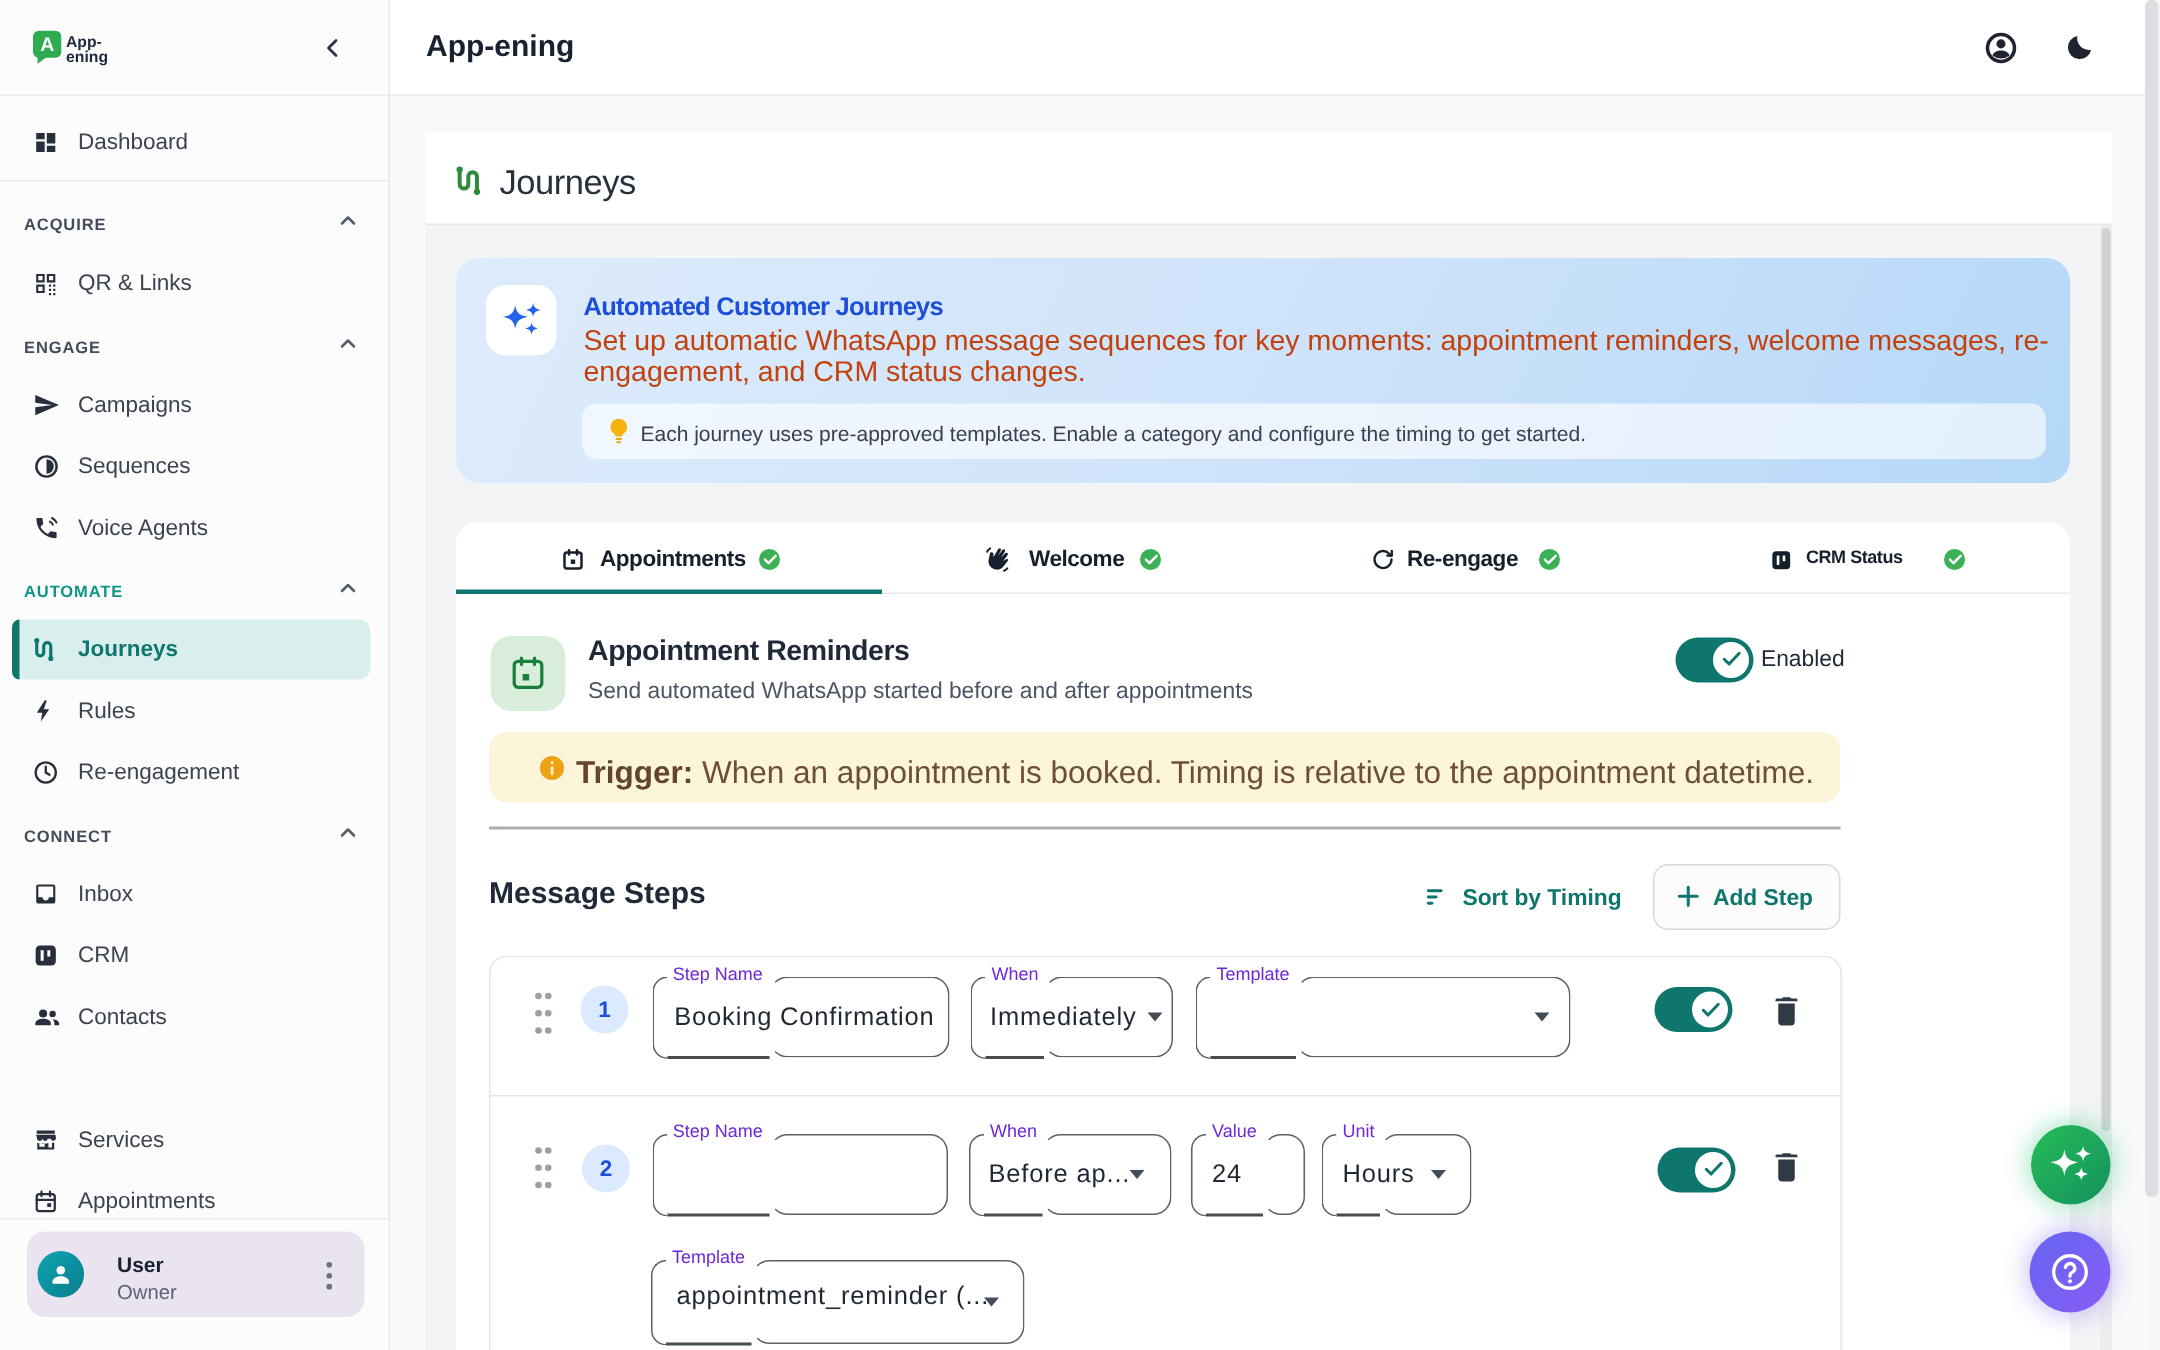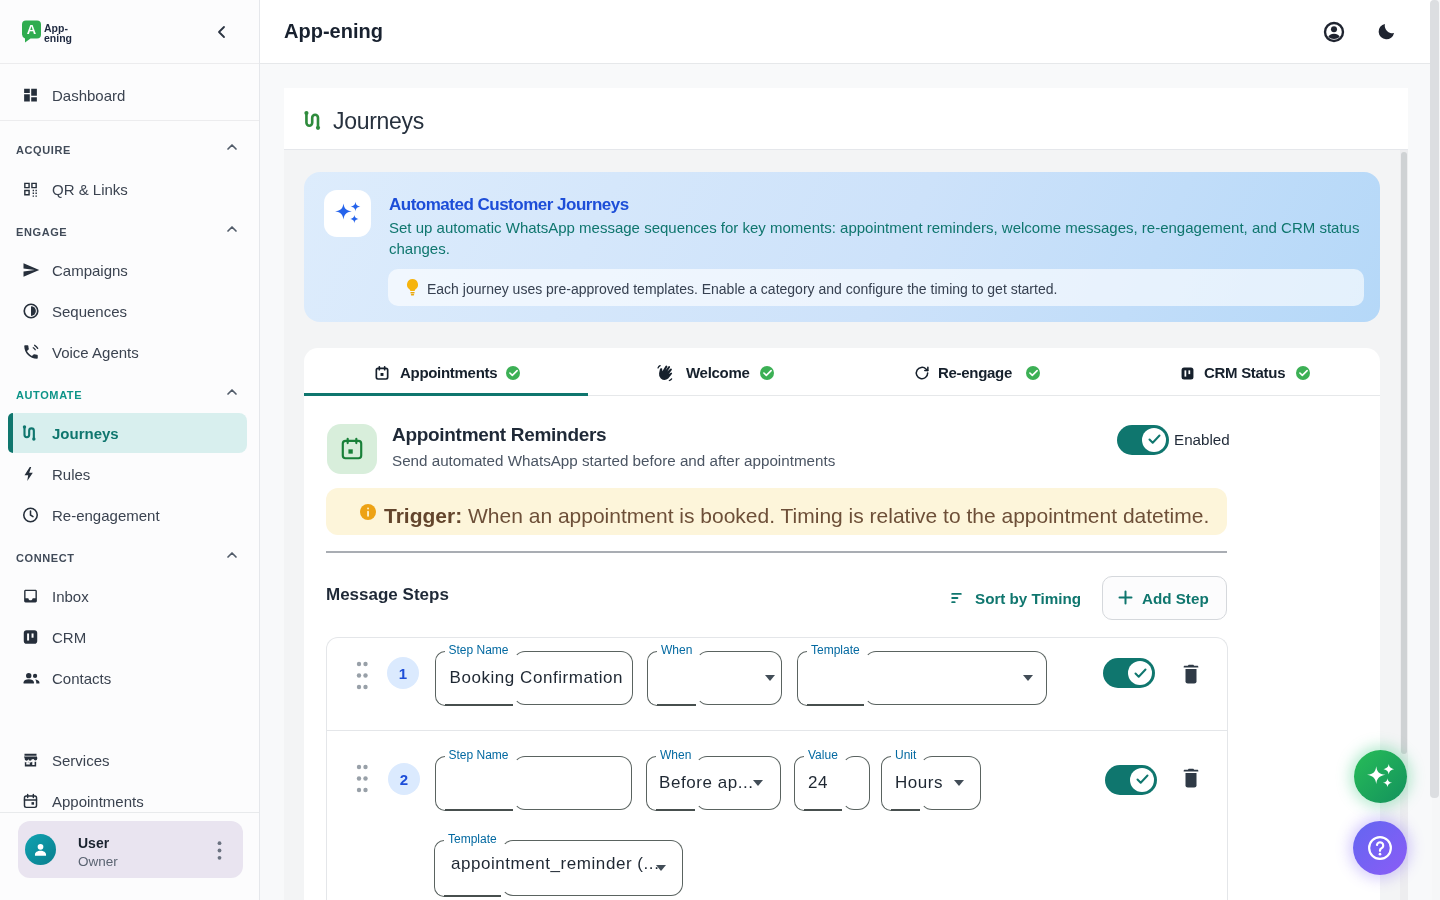--- a/index.html
+++ b/index.html
@@ -10,21 +10,21 @@
 #sidebar{position:absolute;left:0;top:0;width:260px;height:900px;background:#fcfcfd;border-right:1px solid #e5e7eb}
 .sb-item{position:absolute;left:0;width:260px;height:41px}
 .sb-item .ic{position:absolute;left:22px;top:50%;transform:translateY(-50%)}
 .sb-item .lbl{position:absolute;left:52px;top:50%;transform:translateY(-50%);font-size:15px;color:#3b4350;font-weight:500;white-space:nowrap}
 .sb-head{position:absolute;left:16px;width:228px;font-size:11px;font-weight:700;letter-spacing:.6px;color:#414b59}
 .sb-head .chev{position:absolute;right:6px;top:-3px}
 
 .fld{position:absolute;display:flex;height:54px}
 .cap{width:10px;border:1px solid #5a6360;border-right:0;border-radius:12px 0 0 12px;height:55px}
 .notch{border-bottom:2px solid #474f4e;height:55px;padding:0 4px 0 4px}
-.notch span{display:inline-block;transform:translateY(-11px);font-size:12px;color:#0369a1;white-space:nowrap}
+.notch span{display:inline-block;transform:translateY(-11px);font-size:12px;color:#6d28d9;white-space:nowrap}
 .inn{flex:1;border:1px solid #5a6360;border-left-color:transparent;border-radius:12px;height:54px}
 .val{position:absolute;left:15px;top:0;height:54px;display:flex;align-items:center;font-size:17px;letter-spacing:.55px;color:#1f2833;white-space:nowrap}
 .arr{position:absolute;top:24px;width:0;height:0;border-left:5.5px solid transparent;border-right:5.5px solid transparent;border-top:6px solid #424d57}
 
 .tgl{position:absolute;width:52px;height:30px;background:#0f766e;border-radius:15px}
 .tgl .thumb{position:absolute;right:3px;top:3px;width:24px;height:24px;background:#fff;border-radius:50%;display:flex;align-items:center;justify-content:center}
 .chk-g{width:14px;height:14px;border-radius:50%;background:#3cb055;display:flex;align-items:center;justify-content:center}
 </style>
 </head>
 <body>
@@ -197,21 +197,21 @@
 <div class="abs" style="left:284px;top:150px;width:1116px;height:750px;background:#f3f4f5"></div>
 
 <div class="abs" style="left:304px;top:172px;width:1076px;height:150px;border-radius:16px;background:linear-gradient(115deg,#ddecfc 0%,#cde2fa 55%,#b5d8f8 100%)"></div>
 <div class="abs" style="left:324px;top:190px;width:47px;height:47px;background:#fff;border-radius:13px"></div>
 <svg class="abs" style="left:332px;top:197px" width="32" height="32" viewBox="0 0 24 24" fill="#2563eb">
     <path d="M8.6 2.8C9.2 6.7 10.4 8 14.9 8.6 10.4 9.6 9.2 10.9 8.6 14.8 8 10.9 6.8 9.6 2.3 8.6 6.8 8 8 6.7 8.6 2.8Z" transform="translate(0,2)"></path>
     <path d="M17.6 3.6c.35 2.3 1.05 3 3.65 3.6-2.6.6-3.3 1.3-3.65 3.6-.35-2.3-1.05-3-3.65-3.6 2.6-.6 3.3-1.3 3.65-3.6z"></path>
     <path d="M16.8 13.4c.3 2 .9 2.6 3.15 3.1-2.25.5-2.85 1.1-3.15 3.1-.3-2-.9-2.6-3.15-3.1 2.25-.5 2.85-1.1 3.15-3.1z"></path>
   </svg>
 <div class="abs" style="left:389px;top:195px;font-size:17px;letter-spacing:-0.5px;font-weight:700;color:#1d4ed8">Automated Customer Journeys</div>
-<div class="abs" style="left:389px;top:217px;width:985px;font-size:15px;line-height:21px;color:#0f766e">Set up automatic WhatsApp message sequences for key moments: appointment reminders, welcome messages, re-engagement, and CRM status changes.</div>
+<div class="abs" style="left:389px;top:217px;width:985px;font-size:19px;line-height:21px;color:#c2410c">Set up automatic WhatsApp message sequences for key moments: appointment reminders, welcome messages, re-engagement, and CRM status changes.</div>
 <div class="abs" style="left:388px;top:269px;width:976px;height:37px;border-radius:10px;background:rgba(255,255,255,.62)"></div>
 <svg class="abs" style="left:405px;top:278px" width="15" height="19" viewBox="0 0 17 21">
     <path d="M8.5 1a6.3 6.3 0 0 0-3.5 11.5c.6.4 1 1.1 1 1.8v.2h5v-.2c0-.7.4-1.4 1-1.8A6.3 6.3 0 0 0 8.5 1z" fill="#f6b40e"></path>
     <rect x="6" y="15.6" width="5" height="1.6" rx=".8" fill="#e9a70c"></rect>
     <rect x="6.6" y="18" width="3.8" height="1.6" rx=".8" fill="#e9a70c"></rect>
   </svg>
 <div class="abs" style="left:427px;top:281px;font-size:14px;color:#374151">Each journey uses pre-approved templates. Enable a category and configure the timing to get started.</div>
 
 <div class="abs" style="left:304px;top:348px;width:1076px;height:552px;background:#fff;border-radius:14px 14px 0 0"></div>
 <div class="abs" style="left:304px;top:395px;width:1076px;height:1px;background:#e6e8ea"></div>
@@ -257,21 +257,21 @@
         <path d="M1 4l2.7 2.7L9 1.3"></path>
       </svg>
     </span>
   </div>
 
 <svg class="abs" style="left:1180px;top:366px" width="15" height="15" viewBox="0 0 24 24">
     <rect x="2.5" y="2.5" width="19" height="19" rx="4" fill="#16202c"></rect>
     <rect x="7.2" y="7" width="2.8" height="10" fill="#fff"></rect>
     <rect x="13.5" y="7" width="2.8" height="6" fill="#fff"></rect>
   </svg>
-<div class="abs" style="left:1204px;top:364px;font-size:15px;letter-spacing:-0.3px;font-weight:600;color:#16202c">CRM Status</div>
+<div class="abs" style="left:1204px;top:364px;font-size:12px;letter-spacing:-0.3px;font-weight:600;color:#16202c">CRM Status</div>
 <div class="abs" style="left:1296px;top:366px">
     <span class="chk-g">
       <svg width="9" height="8" viewBox="0 0 10 8" fill="none" stroke="#fff" stroke-width="1.8" stroke-linecap="round" stroke-linejoin="round">
         <path d="M1 4l2.7 2.7L9 1.3"></path>
       </svg>
     </span>
   </div>
 
 <div class="abs" style="left:327px;top:424px;width:50px;height:50px;background:#d8eedb;border-radius:14px"></div>
 <svg class="abs" style="left:339px;top:436px" width="26" height="26" viewBox="0 0 24 24" fill="none" stroke="#188038" stroke-width="2">
@@ -293,21 +293,21 @@
 <div class="abs" style="left:326px;top:488px;width:901px;height:47px;background:#fdf5da;border-radius:12px"></div>
 <svg class="abs" style="left:360px;top:504px" width="16" height="16" viewBox="0 0 16 16">
     <circle cx="8" cy="8" r="8" fill="#eda215"></circle>
     <rect x="7.1" y="3.4" width="1.9" height="2" rx=".9" fill="#fdf0c9"></rect>
     <rect x="7.1" y="6.8" width="1.9" height="6" rx=".95" fill="#fdf0c9"></rect>
   </svg>
 <div class="abs" style="left:384px;top:504px;font-size:21px;color:#6d4f38"><b style="color:#63452c">Trigger:</b> When an appointment is booked. Timing is relative to the appointment datetime.</div>
 
 <div class="abs" style="left:326px;top:551px;width:901px;height:2px;background:#a9adb3"></div>
 
-<div class="abs" style="left:326px;top:585px;font-size:17px;font-weight:700;color:#1f2937">Message Steps</div>
+<div class="abs" style="left:326px;top:585px;font-size:20px;font-weight:700;color:#1f2937">Message Steps</div>
 <svg class="abs" style="left:949px;top:589px" width="18" height="18" viewBox="0 0 24 24" fill="#0f766e">
     <rect x="3" y="5.2" width="14" height="2.6" rx="1.3"></rect>
     <rect x="3" y="10.7" width="9.5" height="2.6" rx="1.3"></rect>
     <rect x="3" y="16.2" width="5.8" height="2.6" rx="1.3"></rect>
   </svg>
 <div class="abs" style="left:975px;top:590px;font-size:15.2px;font-weight:600;color:#0f766e">Sort by Timing</div>
 <div class="abs" style="left:1102px;top:575.5px;width:125px;height:44.5px;background:#fcfcfd;border:1px solid #d5d8dc;border-radius:10px"></div>
 <svg class="abs" style="left:1118px;top:590px" width="15" height="15" viewBox="0 0 15 15" fill="none" stroke="#0f766e" stroke-width="2" stroke-linecap="round">
     <path d="M7.5 1.5v12M1.5 7.5h12"></path>
   </svg>
@@ -329,20 +329,21 @@
 <div class="fld" style="left:434.5px;top:651px;width:198px">
   <div class="cap"></div>
     <div class="notch"><span>Step Name</span></div>
     <div class="inn"></div>
   <div class="val">Booking Confirmation</div>
 </div>
 <div class="fld" style="left:647px;top:651px;width:135px">
   <div class="cap"></div>
     <div class="notch"><span>When</span></div>
     <div class="inn"></div>
+  <div class="val" style="left:13px">Immediately</div>
     <div class="arr" style="right:7px"></div>
 </div>
 <div class="fld" style="left:797px;top:651px;width:250px">
   <div class="cap"></div>
     <div class="notch"><span>Template</span></div>
     <div class="inn"></div>
     <div class="arr" style="right:14px"></div>
 </div>
 <div class="tgl" style="left:1103px;top:658px">
     <div class="thumb">

